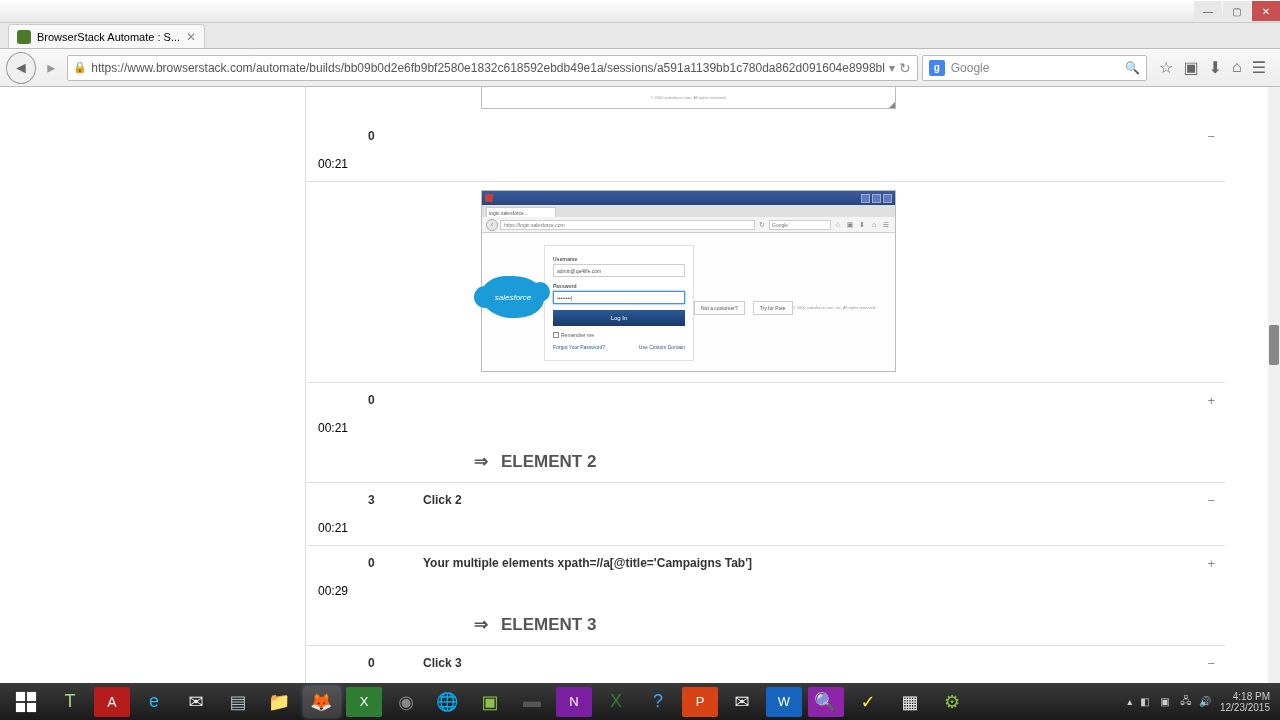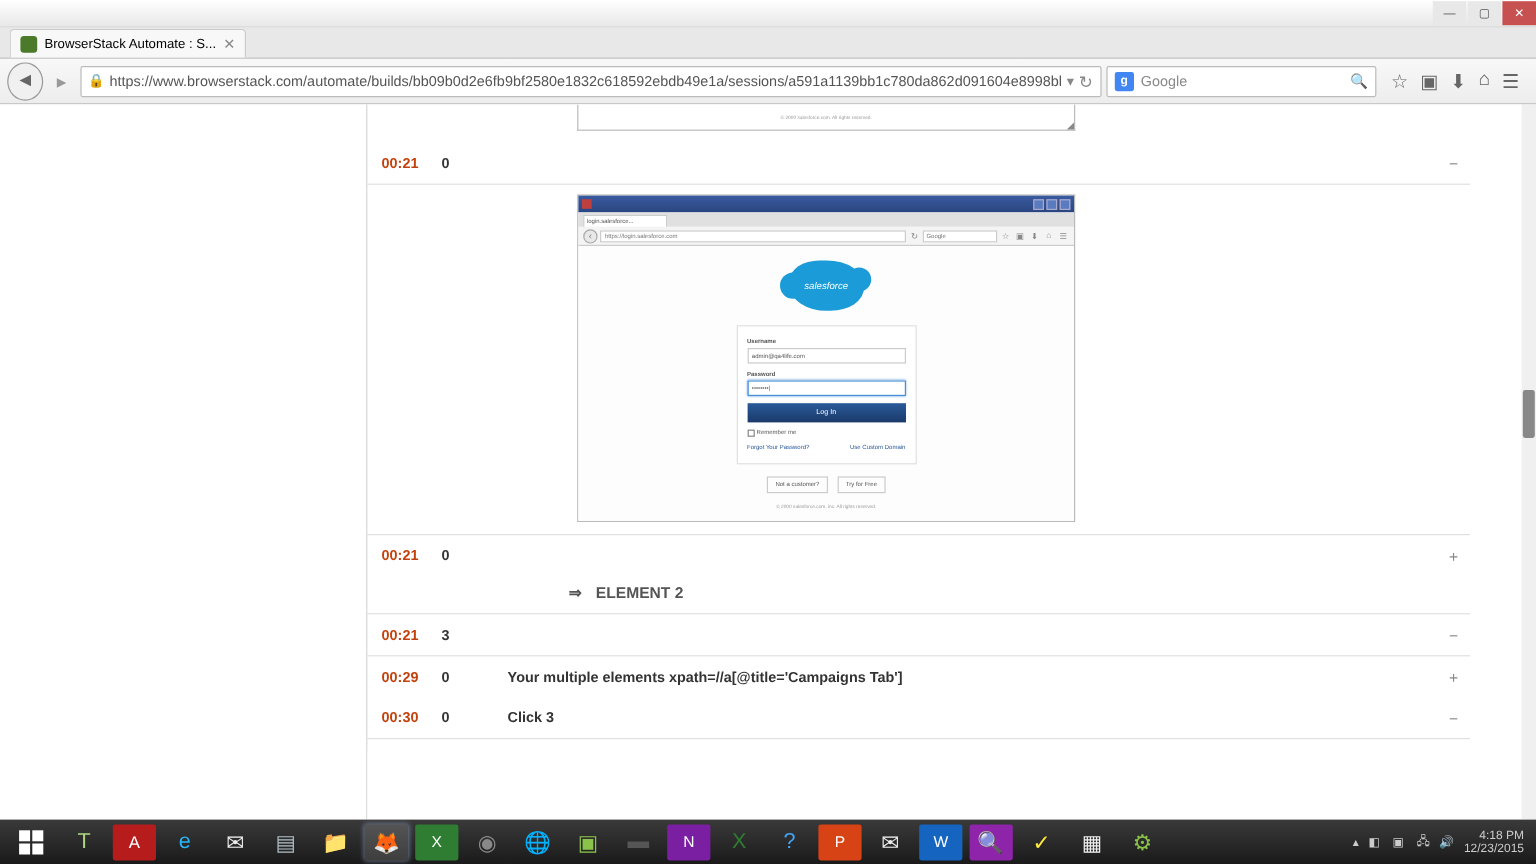--- a/index.html
+++ b/index.html
@@ -32,42 +32,42 @@
 
 
 .page { position: absolute; top: 87px; bottom: 37px; left: 0; right: 12px; overflow: hidden; background: #fff; }
 .vscroll { position: absolute; right: 0; top: 87px; bottom: 37px; width: 12px; background: #f0f0f0; }
 .vscroll .thumb { position: absolute; left: 1px; right: 1px; top: 40%; height: 40px; background: #888; border-radius: 2px; }
 
 .content-wrap { margin-left: 305px; width: 920px; border-left: 1px solid #ccc; }
 .side-divider { position: absolute; left: 305px; top: 0; bottom: 0; width: 1px; background: #ddd; }
 
 .log-row { padding: 10px 12px; border-bottom: 1px solid #e0e0e0; display: flex; align-items: flex-start; font-size: 12px; position: relative; }
-.log-row .time { width: 50px; color: #c2410c; font-weight: bold; }
+.log-row .time { width: 50px; color: #000000; font-weight: normal; margin-top: 28px; }
 .log-row .dur { width: 55px; color: #333; font-weight: bold; }
 .log-row .cmd { flex: 1; color: #333; font-weight: bold; }
 .log-row .toggle { position: absolute; right: 10px; top: 10px; color: #888; font-size: 13px; }
-.sub-row { padding: 6px 12px 10px 168px; font-size: 13px; color: #555; font-weight: bold; border-bottom: 1px solid #e0e0e0; }
+.sub-row { padding: 6px 12px 10px 168px; font-size: 17px; color: #555; font-weight: bold; border-bottom: 1px solid #e0e0e0; }
 .sub-row .arrow { margin-right: 8px; }
 
 
 .shot-wrap { padding: 8px 0 10px 175px; border-bottom: 1px solid #e0e0e0; }
 .shot { width: 415px; border: 1px solid #bbb; background: #fff; position: relative; }
 .shot-top { height: 14px; background: linear-gradient(#3a5ba0, #2a4580); display: flex; justify-content: space-between; padding: 0 3px; align-items: center; }
 .shot-top .sdot { width: 8px; height: 8px; background: #c04040; }
 .shot-top .sctrl { display: flex; gap: 2px; }
 .shot-top .sctrl span { width: 9px; height: 9px; background: #5b7bc0; border: 1px solid #aac; }
 .shot-tabbar { height: 12px; background: #e0e0e0; display: flex; align-items: flex-end; padding-left: 4px; }
 .shot-tab { width: 70px; height: 10px; background: #fff; border: 1px solid #ccc; border-bottom: none; font-size: 5px; display: flex; align-items: center; padding: 0 2px; color: #555; }
 .shot-nav { height: 16px; background: #f4f4f4; border-bottom: 1px solid #ccc; display: flex; align-items: center; padding: 0 4px; gap: 2px; }
 .shot-nav .shot-back { width: 12px; height: 12px; border-radius: 50%; background: #e8e8e8; border: 1px solid #aaa; font-size: 8px; display: flex; align-items: center; justify-content: center; color: #888; }
 .shot-nav .shot-url { flex: 1; height: 10px; background: #fff; border: 1px solid #ccc; font-size: 5px; padding: 0 3px; display: flex; align-items: center; color: #777; }
 .shot-nav .shot-search { width: 62px; height: 10px; background: #fff; border: 1px solid #ccc; font-size: 5px; padding: 0 2px; display: flex; align-items: center; color: #777; }
 .shot-nav .shot-ico { width: 10px; height: 10px; font-size: 7px; color: #888; display: flex; align-items: center; justify-content: center; }
-.shot-body { background: #fdfdfd; padding: 12px 0 10px; display: flex; flex-direction: column; align-items: center; }
+.shot-body { background: #fdfdfd; padding: 12px 0 10px; display: flex; flex-direction: row; align-items: center; }
 .sf-logo { width: 62px; height: 42px; background: #1b9bd7; border-radius: 40% 50% 45% 50%; position: relative; display: flex; align-items: center; justify-content: center; color: #fff; font-size: 8px; font-style: italic; margin-bottom: 12px; }
 .sf-logo::before { content: ''; position: absolute; left: -8px; top: 10px; width: 22px; height: 22px; background: #1b9bd7; border-radius: 50%; }
 .sf-logo::after { content: ''; position: absolute; right: -6px; top: 6px; width: 20px; height: 20px; background: #1b9bd7; border-radius: 50%; }
 .sf-card { width: 150px; background: #fff; border: 1px solid #e0e0e0; padding: 10px 8px; font-size: 5px; color: #555; }
 .sf-lbl { font-size: 5px; color: #555; margin-bottom: 2px; font-weight: bold; }
 .sf-inp { width: 100%; height: 13px; border: 1px solid #ccc; margin-bottom: 6px; font-size: 5px; padding: 0 3px; display: flex; align-items: center; color: #555; }
 .sf-inp.focus { border: 1px solid #4a90d9; box-shadow: 0 0 2px #4a90d9; }
 .sf-btn { width: 100%; height: 16px; background: linear-gradient(#2a5a9a, #1b3a6a); color: #fff; font-size: 6px; display: flex; align-items: center; justify-content: center; margin-bottom: 6px; }
 .sf-chk { font-size: 5px; display: flex; align-items: center; gap: 2px; margin-bottom: 6px; }
 .sf-chk .box { width: 6px; height: 6px; border: 1px solid #888; }
@@ -202,28 +202,33 @@
       <span class="toggle">+</span>
     </div>
     <div class="sub-row">
       <span class="arrow">⇒</span>
       <span>ELEMENT  2</span>
     </div>
 
     <div class="log-row">
       <span class="time">00:21</span>
       <span class="dur">3</span>
+      <span class="cmd">Click   2</span>
       <span class="toggle">−</span>
     </div>
 
     <div class="log-row" style="border-bottom:none">
       <span class="time">00:29</span>
       <span class="dur">0</span>
       <span class="cmd">Your multiple elements   xpath=//a[@title='Campaigns Tab']</span>
       <span class="toggle">+</span>
+    </div>
+    <div class="sub-row">
+      <span class="arrow">⇒</span>
+      <span>ELEMENT  3</span>
     </div>
 
     <div class="log-row">
       <span class="time">00:30</span>
       <span class="dur">0</span>
       <span class="cmd">Click   3</span>
       <span class="toggle">−</span>
     </div>
     <div class="log-row" style="opacity:.4;border-bottom:none;padding-bottom:0"></div>
   </div>

